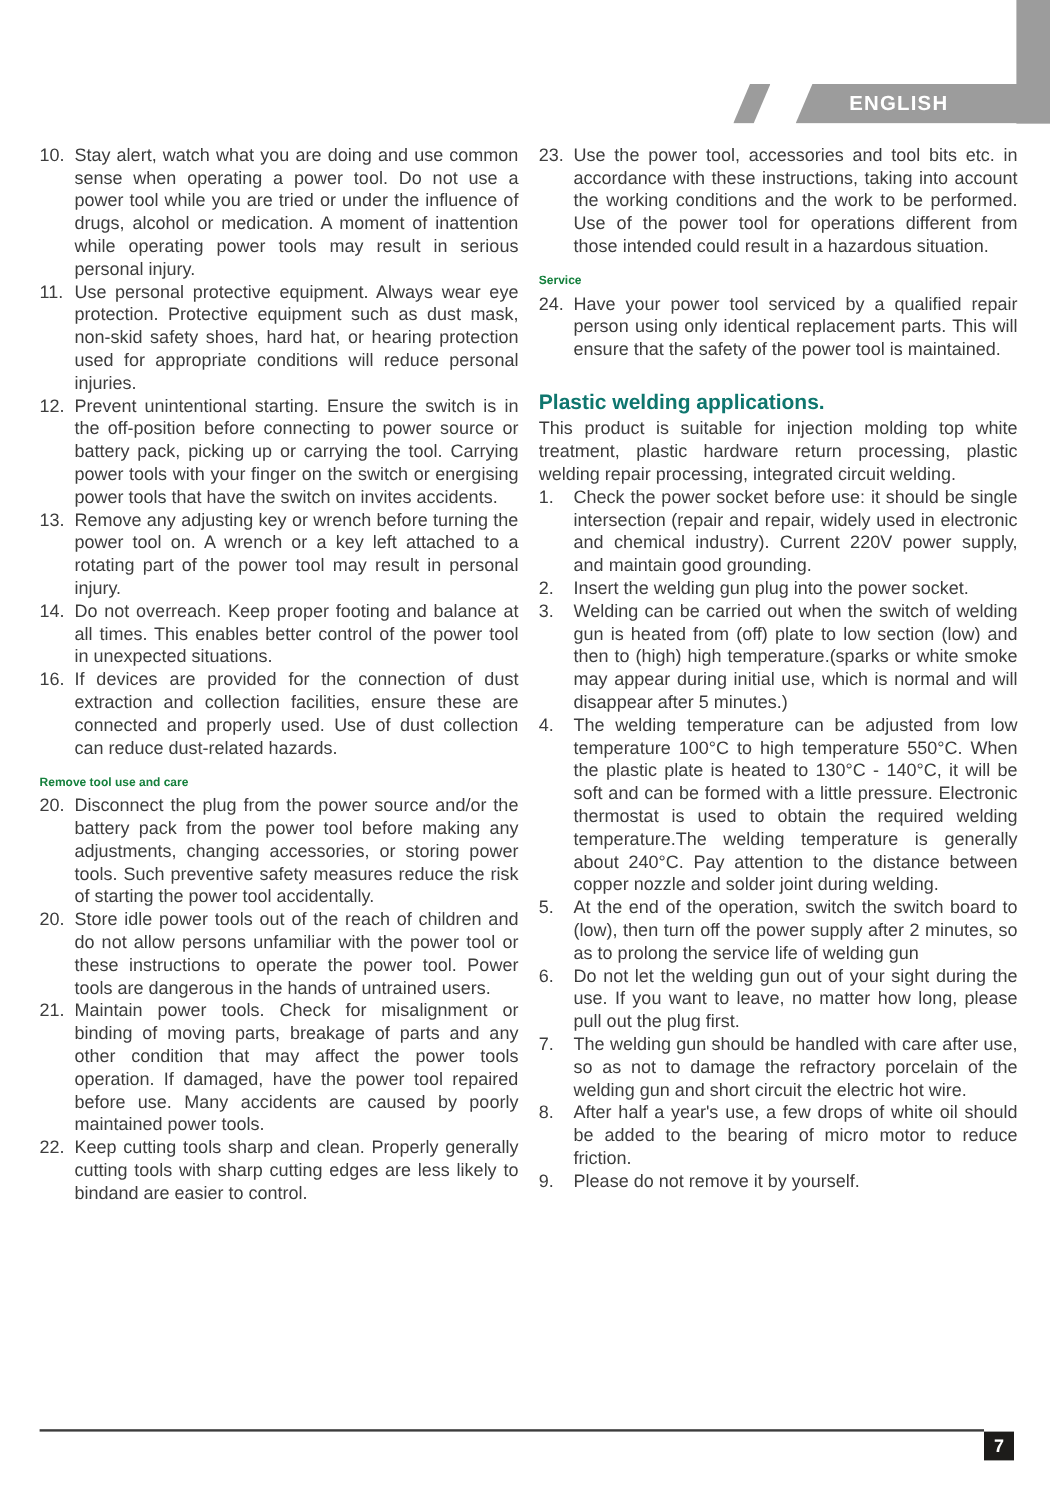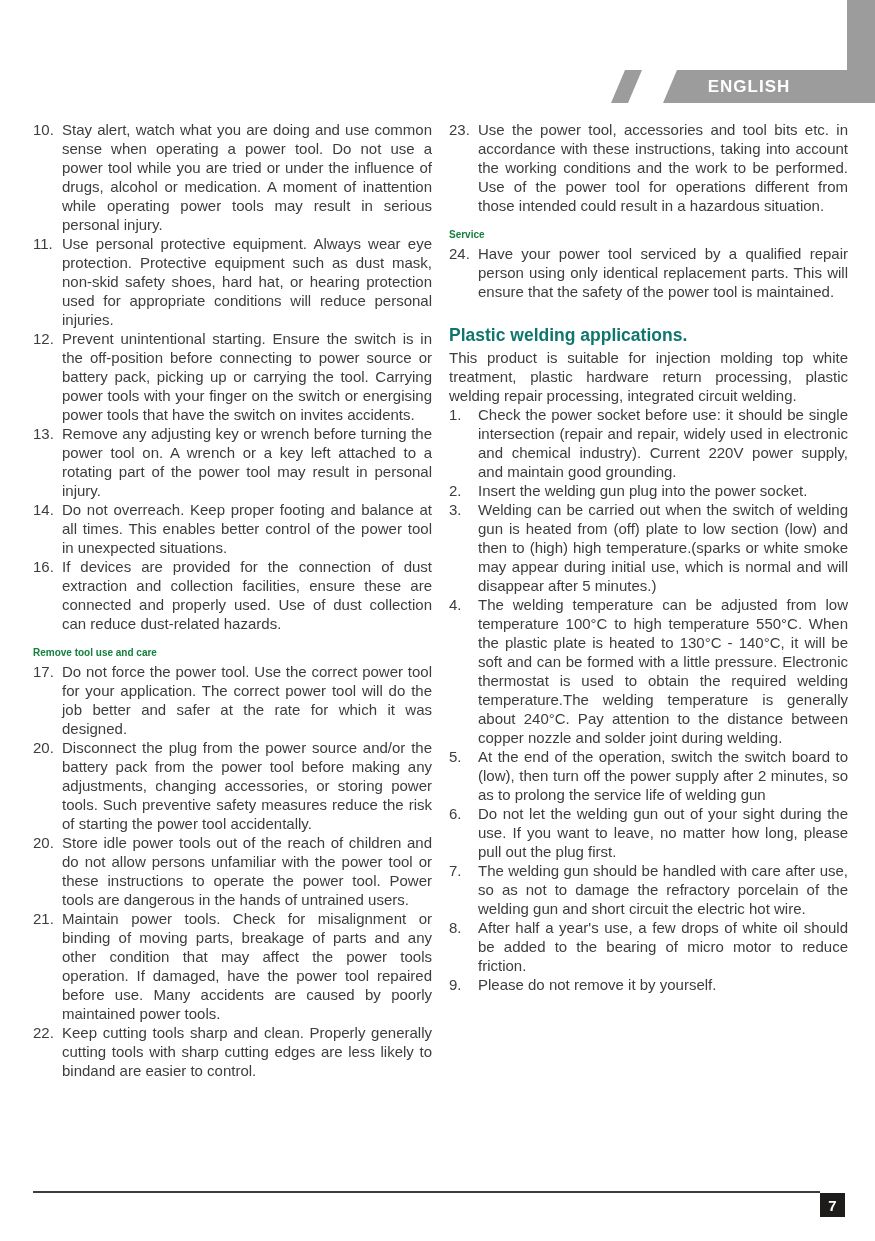--- a/index.html
+++ b/index.html
@@ -153,24 +153,20 @@
 
           <li class="item">
             <span class="num">16.</span>
             <span class="txt">If devices are provided for the connection of dust extraction and collection facilities, ensure these are connected and properly used. Use of dust collection can reduce dust-related hazards.</span>
           </li>
         </ol>
 
       <h3 class="subhead-bold">Remove tool use and care</h3>
       <ol class="num-list">
 
-          <li class="item">
-            <span class="num">17.</span>
-            <span class="txt">Do not force the power tool. Use the correct power tool for your application. The correct power tool will do the job better and safer at the rate for which it was designed.</span>
-          </li>
 
 
           <li class="item">
             <span class="num">20.</span>
             <span class="txt">Disconnect the plug from the power source and/or the battery pack from the power tool before making any adjustments, changing accessories, or storing power tools. Such preventive safety measures reduce the risk of starting the power tool accidentally.</span>
           </li>
 
           <li class="item">
             <span class="num">20.</span>
             <span class="txt">Store idle power tools out of the reach of children and do not allow persons unfamiliar with the power tool or these instructions to operate the power tool. Power tools are dangerous in the hands of untrained users.</span>

